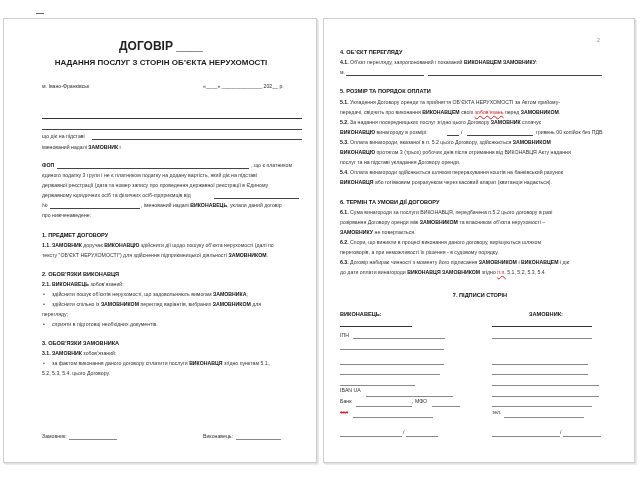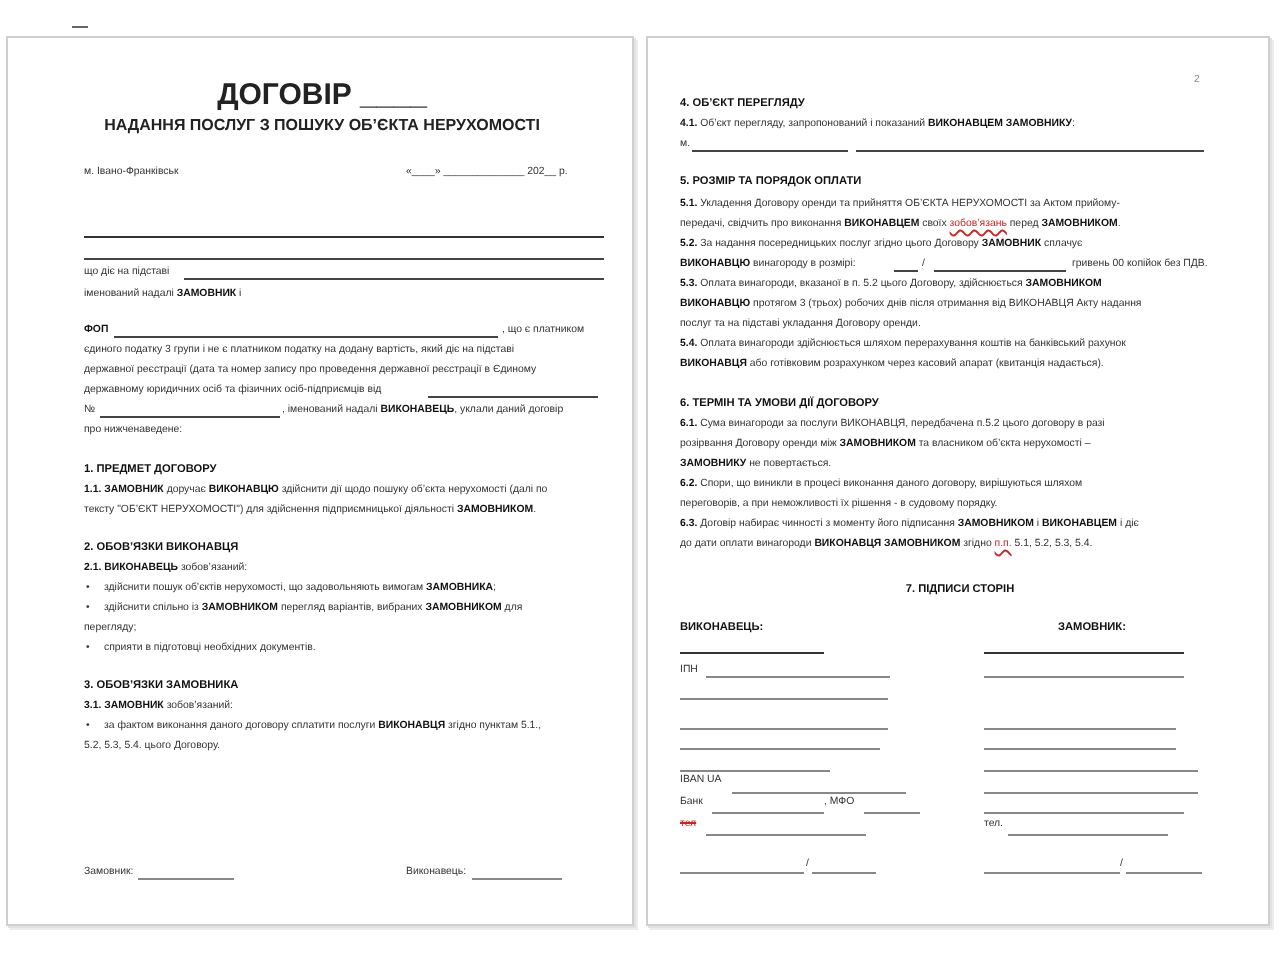--- a/index.html
+++ b/index.html
@@ -14,38 +14,38 @@
       box-shadow: 1px 1px 0 #e2e2e2, 2px 2px 0 #ececec;
     }
     .page-left { left: 3px; width: 314px; }
     .page-right { left: 323px; width: 312px; }
 
     .abs { position: absolute; white-space: nowrap; }
     .small { font-size: 5.2px; line-height: 6px; color: #333; }
     .b { font-weight: bold; color: #111; }
     .red { color: #c22; text-decoration: underline wavy #c22; }
 
-    .title { font-size: 15px; font-weight: bold; left: 0; width: 314px; text-align: center; }
+    .title { font-size: 12px; font-weight: bold; left: 0; width: 314px; text-align: center; }
     .subtitle { font-size: 8px; font-weight: bold; left: 0; width: 314px; text-align: center; }
     .heading { font-size: 5.6px; font-weight: bold; color: #111; }
 
     .hline { position: absolute; height: 0; border-top: 0.8px solid #444; }
     .hline.thick { border-top: 1.3px solid #333; }
     .hline.light { border-top: 0.7px solid #888; }
 
     .bullet::before { content: "•"; position: absolute; left: -9px; }
   </style>
 </head>
 <body>
 
 <div class="top-mark"></div>
 
 <div class="page page-left">
   <div class="abs title" style="top:20px;">ДОГОВІР ____</div>
-  <div class="abs subtitle" style="top:39px;">НАДАННЯ ПОСЛУГ З ПОШУКУ ОБ’ЄКТА НЕРУХОМОСТІ</div>
+  <div class="abs subtitle" style="top:39px;">НАДАННЯ ПОСЛУГ З СТОРІН ОБ’ЄКТА НЕРУХОМОСТІ</div>
 
   <div class="abs small" style="left:38px; top:64px;">м. Івано-Франківськ</div>
   <div class="abs small" style="left:199px; top:64px;">«____» ______________ 202__ р.</div>
 
   <div class="hline thick" style="left:38px; width:260px; top:99px;"></div>
   <div class="hline" style="left:38px; width:260px; top:110px;"></div>
 
   <div class="abs small" style="left:38px; top:114px;">що діє на підставі</div>
   <div class="hline" style="left:88px; width:210px; top:120px;"></div>
 

